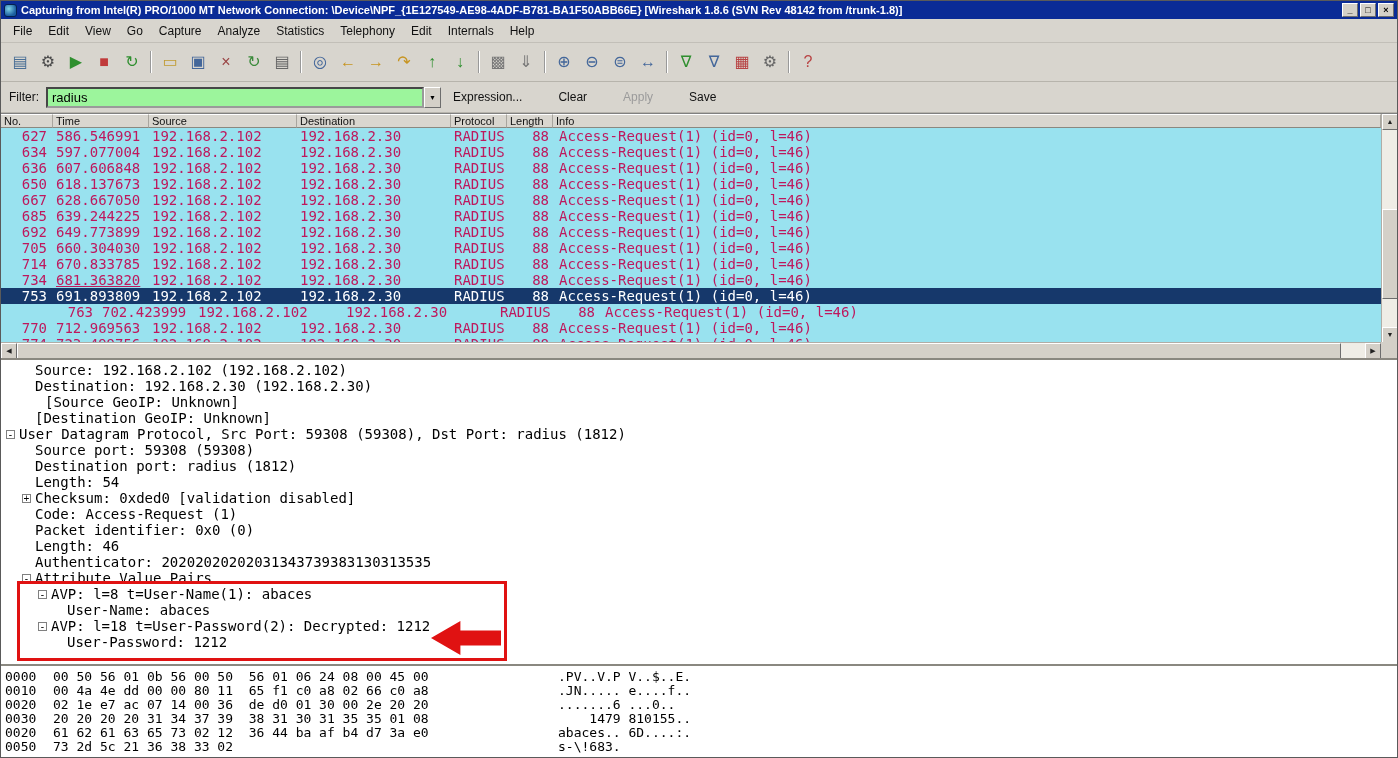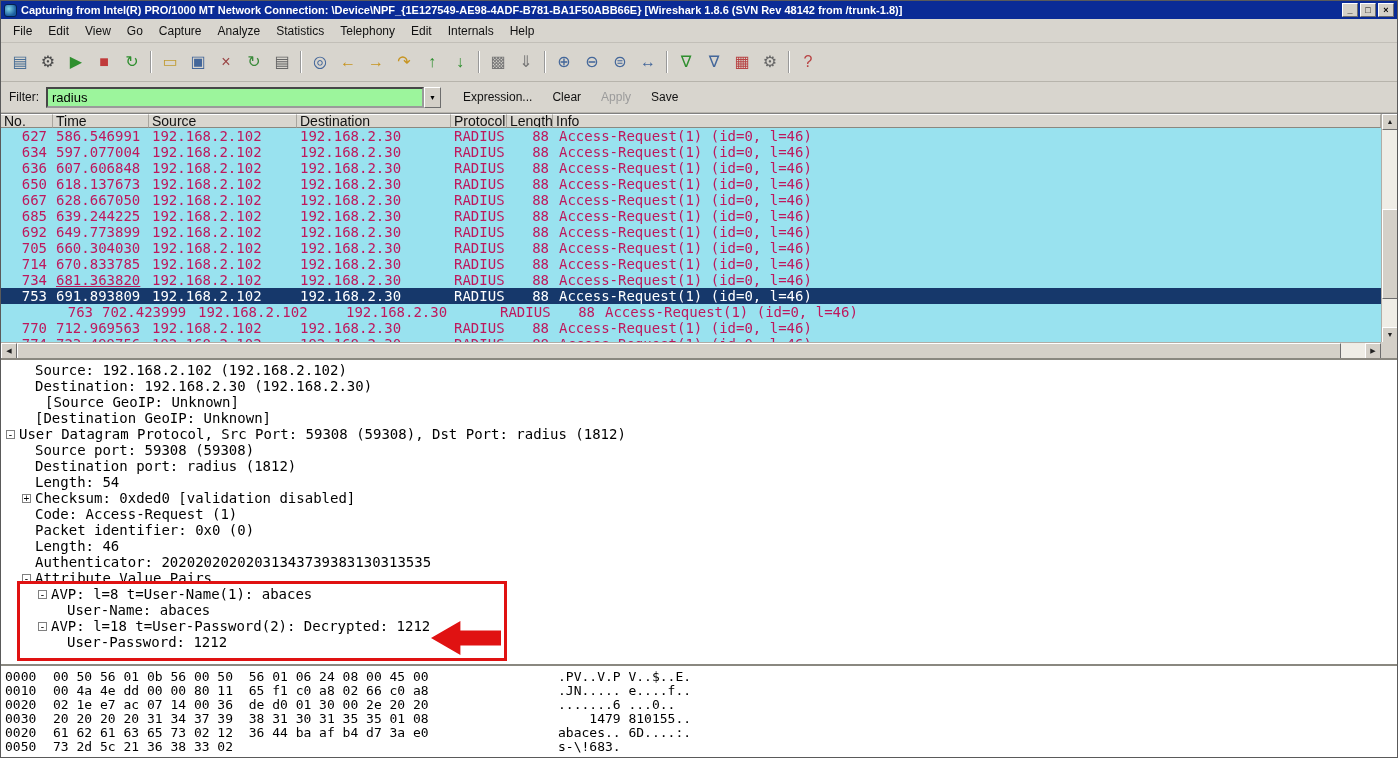--- a/index.html
+++ b/index.html
@@ -23,28 +23,28 @@
   .tb-btn{width:26px;height:26px;display:flex;align-items:center;justify-content:center;border:1px solid transparent;border-radius:2px;margin:0 1px}
   .tb-glyph{font-size:16px;line-height:16px}
   .tb-sep{width:2px;height:22px;margin:0 4px;border-left:1px solid #999;border-right:1px solid #fff}
 
   
   .filterbar{position:absolute;left:0;top:81px;width:100%;height:31px;display:flex;align-items:center;padding-left:8px;background:var(--chrome-bg,#d8d5ce);border-bottom:1px solid #b7b4ac}
   .filter-label{font-size:12px;margin-right:7px;color:#111}
   .filter-input-wrap{display:flex;align-items:center}
   .filter-input{width:378px;height:21px;background:var(--filter-valid-bg,#9cf59c);border:2px inset #9a9a9a;font-family:"Liberation Sans",sans-serif;font-size:13px;padding:0 4px;color:#000}
   .filter-drop{width:17px;height:21px;font-size:7px;background:#d4d0c8;border:1px solid;border-color:#fff #6d6d6d #6d6d6d #fff;padding:0}
-  .filter-btns{display:flex;align-items:flex-start;margin-left:14px;gap:4px}
+  .filter-btns{display:flex;align-items:flex-start;margin-left:4px;gap:20px}
   .filter-btn{background:transparent;border:none;font-size:12px;padding:2px 8px;color:#111;font-family:"Liberation Sans",sans-serif}
   .filter-btn.disabled{color:#9b9b9b}
 
   
   .plpane{position:absolute;left:0;top:112px;width:100%;height:245px;background:#fff;border-top:1px solid #808080}
   .pl-header{position:absolute;left:0;top:0;right:16px;height:14px;display:flex;background:#d9d6cf;overflow:hidden}
-  .pl-h{height:14px;font-size:14px;line-height:13px;padding-left:3px;border-right:1px solid #a8a59e;border-top:1px solid #fff;border-bottom:1px solid #8a8880;white-space:nowrap;overflow:hidden;color:#111}
+  .pl-h{height:14px;font-size:11px;line-height:13px;padding-left:3px;border-right:1px solid #a8a59e;border-top:1px solid #fff;border-bottom:1px solid #8a8880;white-space:nowrap;overflow:hidden;color:#111}
   .pl-body{position:absolute;left:0;top:14px;right:16px;height:215px;overflow:hidden;background:#fff}
   .pl-row{display:flex;height:16px;background:var(--row-bg,#99e2ef);color:#be185d}
   .pl-row.selected{background:var(--row-selected-bg,#16386b);color:var(--row-selected-text,#fff)}
   .pl-c{font-family:"DejaVu Sans Mono",monospace;font-size:14px;line-height:16px;white-space:nowrap;overflow:hidden}
   .c-no{text-align:right;padding-right:6px}
   .c-time,.c-src,.c-dst,.c-proto{padding-left:3px}
   .c-len{text-align:right;padding-right:4px}
   .c-info{padding-left:6px}
 
   

